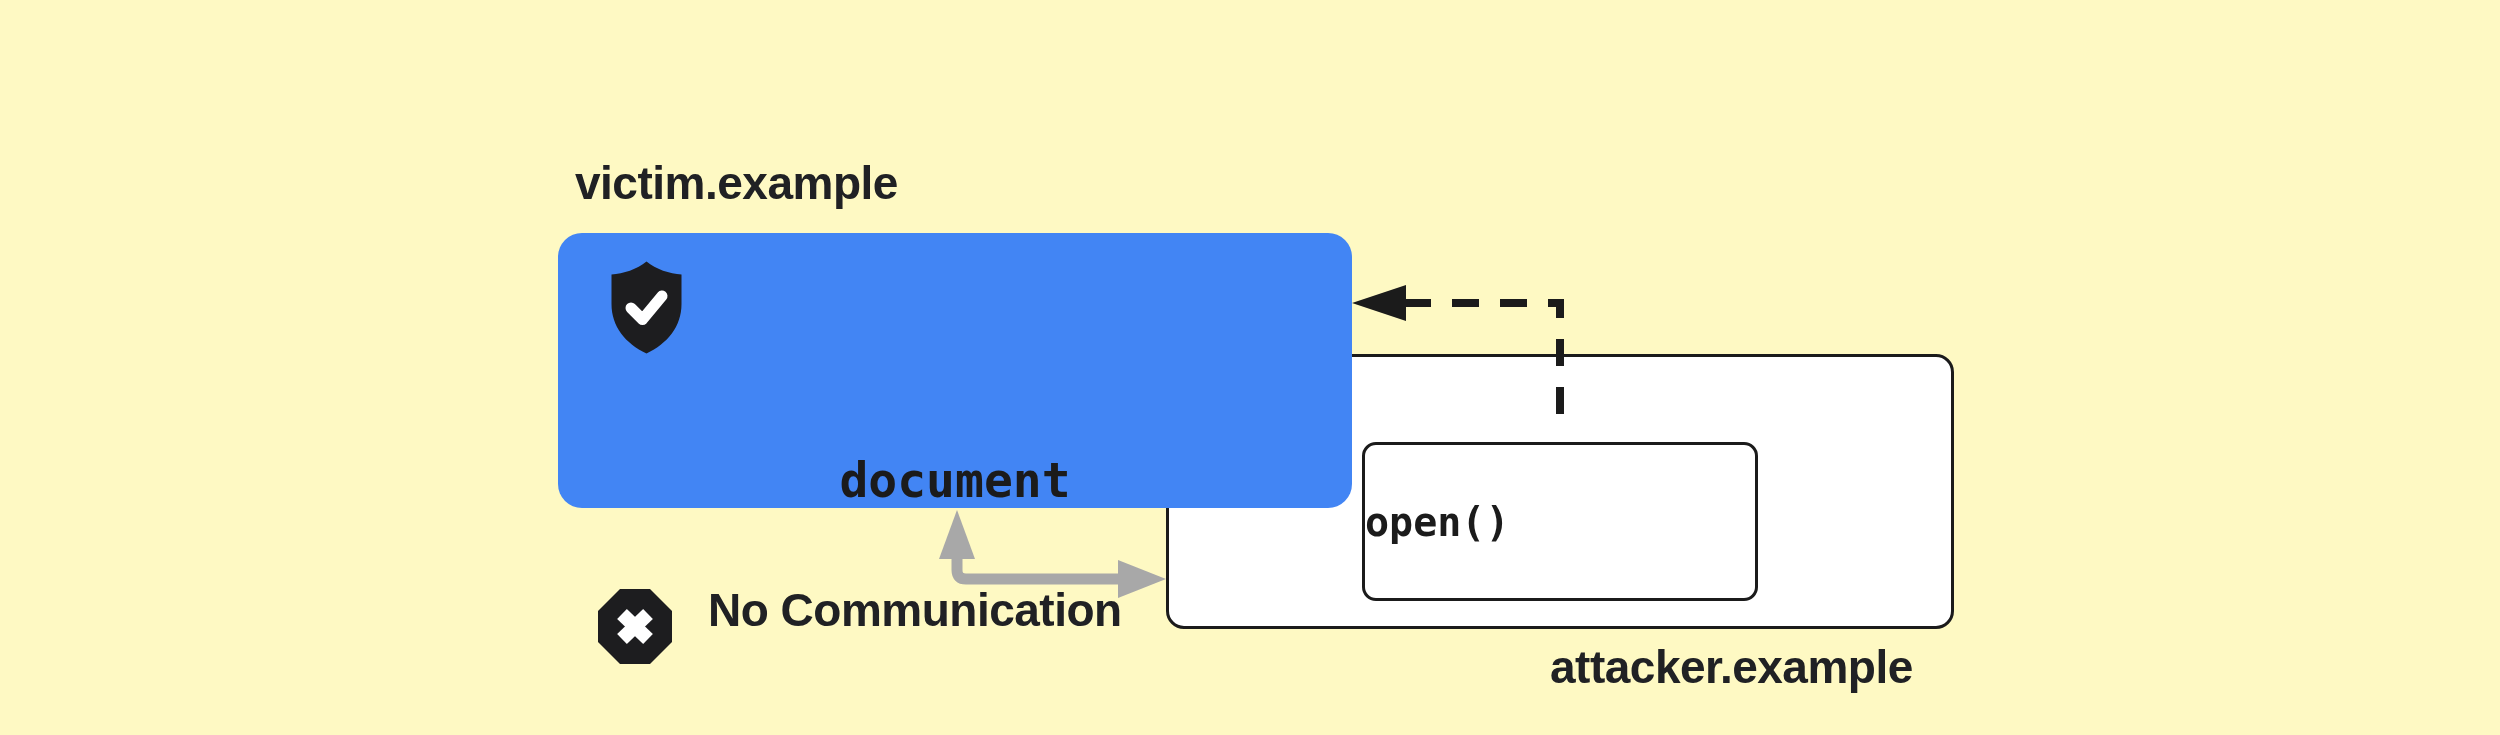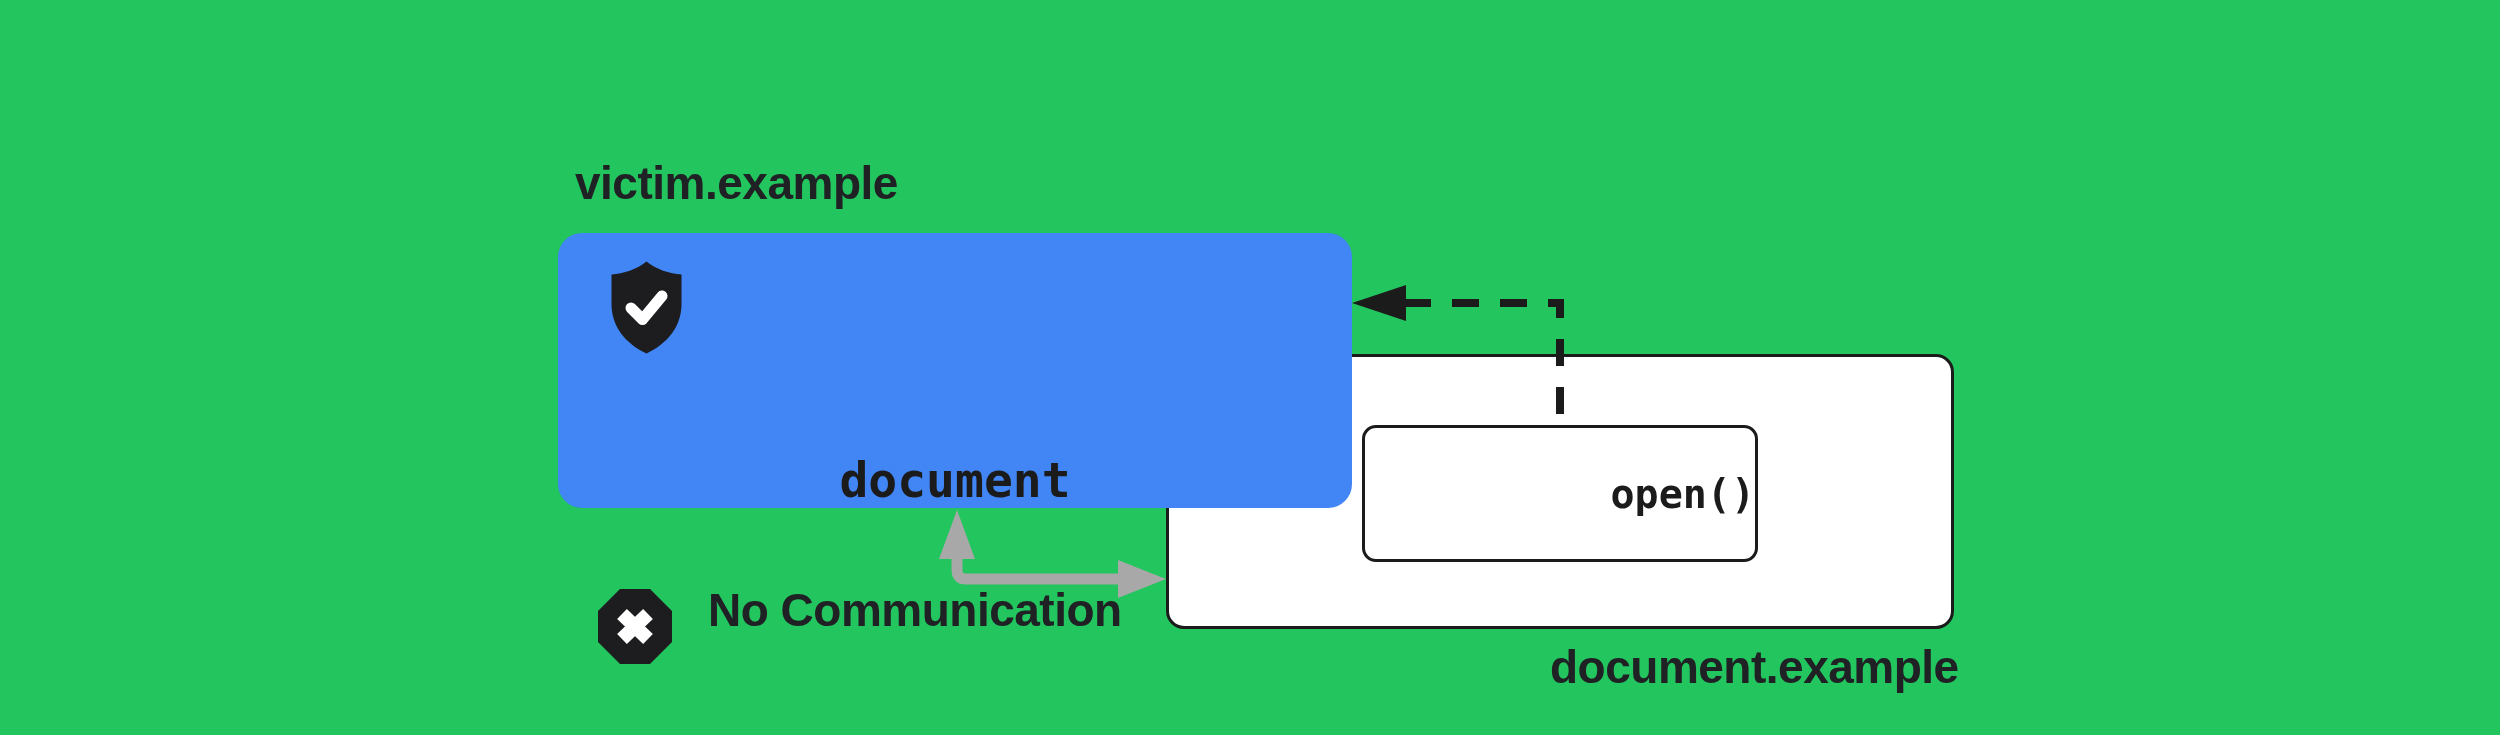--- a/index.html
+++ b/index.html
@@ -1,20 +1,20 @@
 <!DOCTYPE html>
 <html><head>
 <meta charset="utf-8">
 <style>
   html, body { margin: 0; padding: 0; background: #ffffff; }
   .canvas {
     position: relative;
     width: 2500px;
     height: 735px;
-    background: #22c55e;
+    background: #fef9c3;
     overflow: hidden;
     font-family: "Liberation Sans", sans-serif;
   }
   .label {
     position: absolute;
     font-weight: 700;
     font-size: 46px;
     letter-spacing: -0.5px;
     color: #202124;
     white-space: nowrap;
@@ -57,30 +57,30 @@
     left: 1166px; top: 354px;
     width: 788px; height: 275px;
     background: #ffffff;
     border: 3px solid #1b1b1b;
     border-radius: 18px;
     box-sizing: border-box;
     z-index: 1;
   }
   .open-box {
     position: absolute;
-    left: 1362px; top: 425px;
-    width: 396px; height: 137px;
+    left: 1362px; top: 442px;
+    width: 396px; height: 159px;
     background: #ffffff;
     border: 3px solid #1b1b1b;
     border-radius: 14px;
     box-sizing: border-box;
     z-index: 3;
     display: flex;
     align-items: center;
-    justify-content: flex-end;
+    justify-content: flex-start;
   }
   .open-text {
     font-family: "DejaVu Sans Mono", monospace;
     font-weight: 700;
     font-size: 40px;
     color: #1b1b1b;
     white-space: pre;
   }
   .x-icon {
     position: absolute;
@@ -137,15 +137,15 @@
   </svg>
 
   <svg class="x-icon" viewBox="0 0 76 77" xmlns="http://www.w3.org/2000/svg" aria-hidden="true">
     <polygon points="23,1 53,1 75,23 75,54 53,76 23,76 1,54 1,23" fill="#1d1d1f"></polygon>
     <line x1="25" y1="26" x2="51" y2="51" stroke="#ffffff" stroke-width="14"></line>
     <line x1="51" y1="26" x2="25" y2="51" stroke="#ffffff" stroke-width="14"></line>
   </svg>
 
   <div class="label nocomm-label">No Communication</div>
 
-  <div class="label attacker-label">document.example</div>
+  <div class="label attacker-label">attacker.example</div>
 
 </div>
 
 </body></html>

